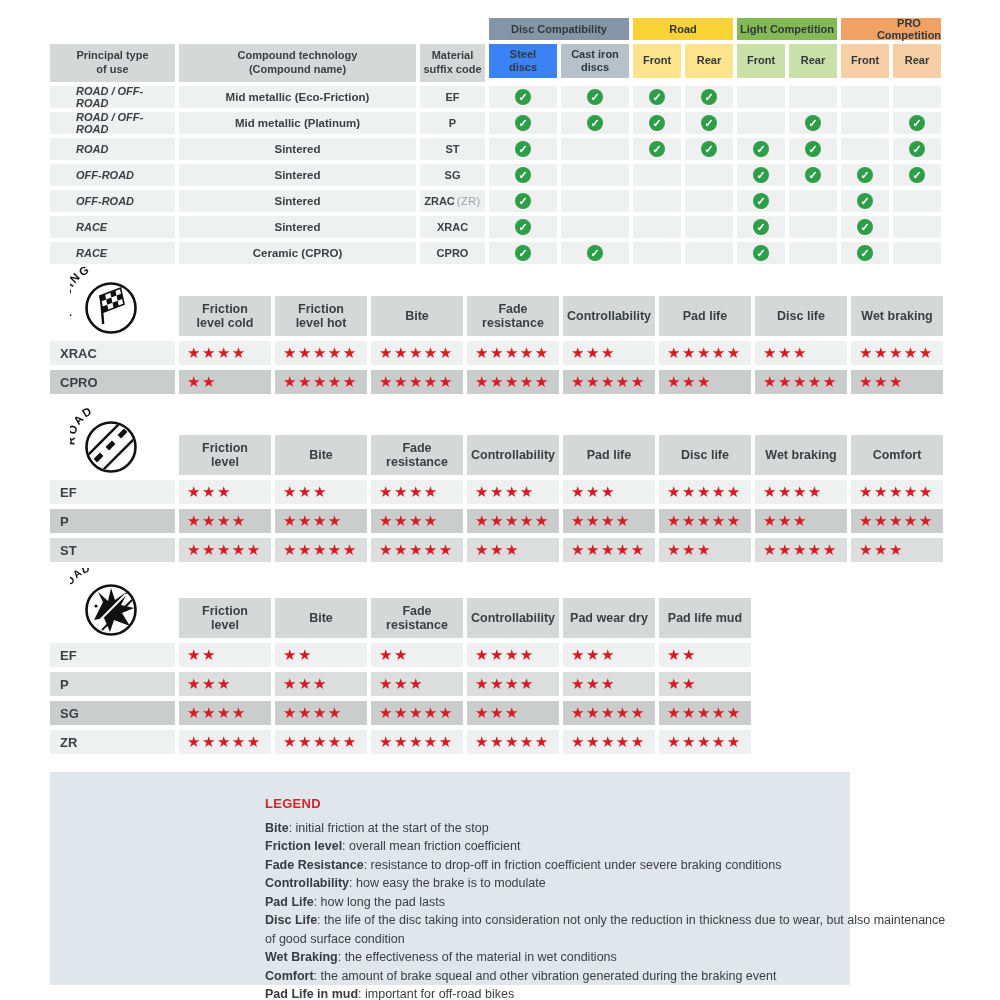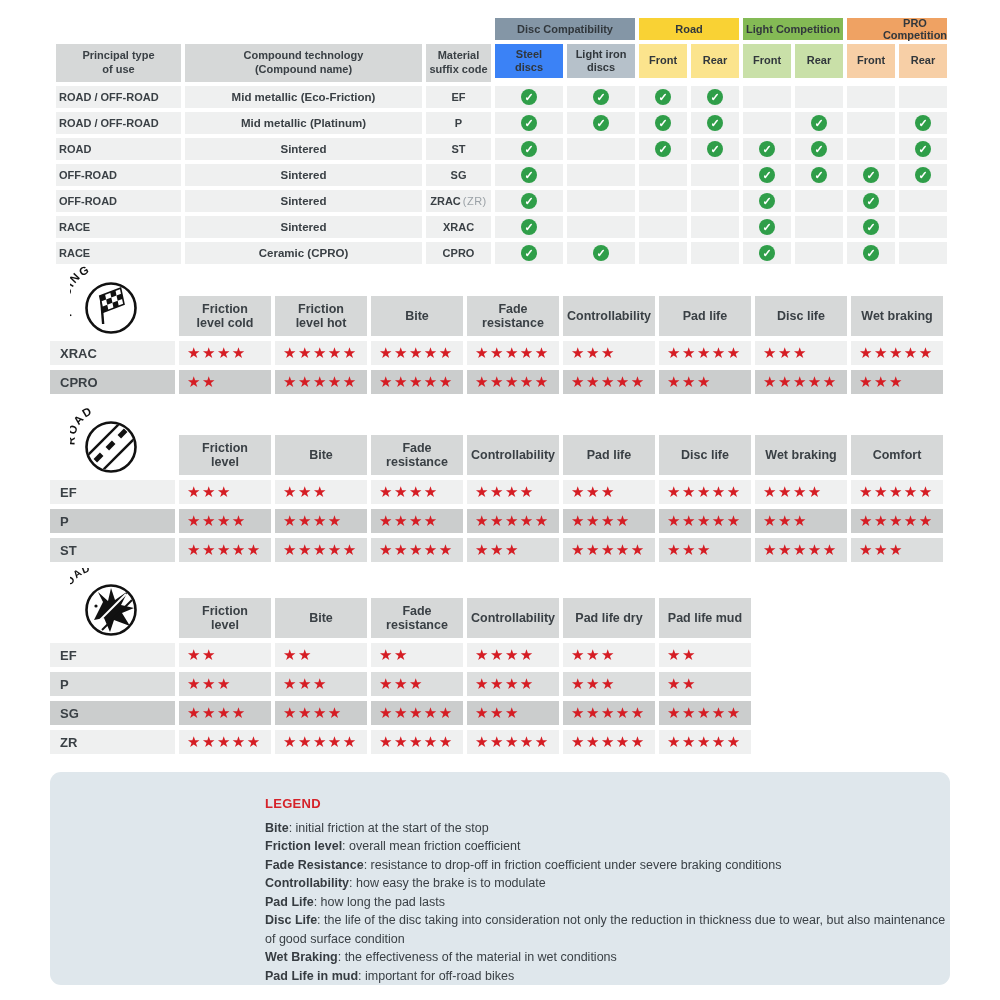--- a/index.html
+++ b/index.html
@@ -4,31 +4,31 @@
 <style>
   html,body{margin:0;padding:0;}
   body{
     width:1000px;height:1000px;background:#ffffff;
     font-family:"Liberation Sans",sans-serif;color:#3a4045;
     position:relative;overflow:hidden;
   }
   .cell{display:flex;align-items:center;justify-content:center;text-align:center;}
   
   #comp-table{
-    position:absolute;left:56px;top:18px;
+    position:absolute;left:50px;top:18px;
     display:grid;
     grid-template-columns:125px 237px 65px 68px 68px 48px 48px 48px 48px 48px 48px;
     column-gap:4px;row-gap:4px;
   }
   .spacer3{grid-column:1 / span 3;background:transparent;}
   .group-h{height:22px;font-weight:bold;font-size:11px;grid-column:span 2;color:#31373c;}
   .th-left{background:#d6d8d8;height:38px;font-weight:bold;font-size:11px;line-height:1.25;white-space:pre-line;}
   .sub-h{height:34px;font-weight:bold;font-size:11px;line-height:1.2;white-space:pre-line;color:#31373c;}
   .row-cell{background:#eff0f0;height:22px;font-size:11px;font-weight:bold;}
-  .use-cell{justify-content:flex-start;padding-left:3px;text-align:left;}
+  .use-cell{justify-content:flex-start;padding-left:26px;text-align:left;font-style:italic;}
   .comp-cell{font-size:11.5px;}
   .code-cell{font-size:11px;}
   .code-note{color:#9aa1a6;font-weight:normal;margin-left:2px;letter-spacing:.5px;}
   .check{
     width:16px;height:16px;border-radius:50%;
     background:var(--check-green,#2f9e49);
     color:#fff;font-size:11px;line-height:16px;font-weight:bold;text-align:center;
     display:inline-block;
   }
   
@@ -42,21 +42,21 @@
   .rt-spacer{background:transparent;}
   .rt-head{background:#d6d8d8;height:40px;font-weight:bold;font-size:12.5px;line-height:1.15;white-space:pre-line;}
   .rt-label{height:24px;font-weight:bold;font-size:13px;justify-content:flex-start;padding-left:10px;text-align:left;}
   .rt-stars{height:24px;justify-content:flex-start;padding-left:8px;color:var(--star-red,#d51d24);font-size:15px;letter-spacing:1.5px;overflow:hidden;}
   .shade-light{background:#eff0f0;}
   .shade-mid{background:#dcdede;}
   .shade-dark{background:#cbcdcd;}
   .section-icon{position:absolute;left:20px;top:-30px;width:72px;height:72px;}
   .section-icon text{font-family:"Liberation Sans",sans-serif;fill:#111;}
   
-  #legend{position:absolute;left:50px;top:772px;width:900px;height:213px;background:var(--legend-bg,#dfe7ec);border-radius:11px;}
+  #legend{position:absolute;left:50px;top:772px;width:800px;height:213px;background:var(--legend-bg,#dfe7ec);}
   #legend-inner{padding:23px 0 0 215px;width:688px;font-size:12.5px;line-height:18.5px;}
   #legend-title{color:var(--legend-title,#d5232a);font-weight:bold;font-size:13px;margin-bottom:5px;letter-spacing:.3px;}
   .legend-item b{color:#363c41;}
 </style>
 </head>
 <body style="--star-red: #d51d24; --check-green: #2f9e49; --legend-bg: #dfe7ec; --legend-title: #d5232a;">
 
 <div id="comp-table">
     <div class="spacer3"></div>
     <div class="cell group-h" style="background: rgb(132, 150, 166);">Disc Compatibility</div>
@@ -64,21 +64,21 @@
     <div class="cell group-h" style="background: rgb(132, 186, 85); text-align: center;">Light Competition</div>
     <div class="cell group-h" style="background: rgb(239, 162, 99); padding-left: 36px;">PRO Competition</div>
     <div class="cell th-left">Principal type
 of use</div>
     <div class="cell th-left">Compound technology
 (Compound name)</div>
     <div class="cell th-left">Material
 suffix code</div>
     <div class="cell sub-h" style="background: #3b82f6;">Steel
 discs</div>
-    <div class="cell sub-h" style="background: rgb(182, 193, 202);">Light iron
+    <div class="cell sub-h" style="background: rgb(182, 193, 202);">Cast iron
 discs</div>
     <div class="cell sub-h" style="background: rgb(251, 228, 141);">Front</div>
     <div class="cell sub-h" style="background: rgb(251, 228, 141);">Rear</div>
     <div class="cell sub-h" style="background: rgb(201, 224, 168);">Front</div>
     <div class="cell sub-h" style="background: rgb(201, 224, 168);">Rear</div>
     <div class="cell sub-h" style="background: rgb(247, 207, 166);">Front</div>
     <div class="cell sub-h" style="background: rgb(247, 207, 166);">Rear</div>
     <div class="cell row-cell use-cell">ROAD / OFF-ROAD</div>
     <div class="cell row-cell comp-cell">Mid metallic (Eco-Friction)</div>
     <div class="cell row-cell code-cell">EF</div>
@@ -361,21 +361,21 @@
     </g>
   </svg>
   <div class="rt-grid cols-6">
       <div class="rt-spacer"></div>
       <div class="cell rt-head">Friction
 level</div>
       <div class="cell rt-head">Bite</div>
       <div class="cell rt-head">Fade
 resistance</div>
       <div class="cell rt-head">Controllability</div>
-      <div class="cell rt-head">Pad life dry</div>
+      <div class="cell rt-head">Pad wear dry</div>
       <div class="cell rt-head">Pad life mud</div>
       <div class="cell rt-label shade-light">EF</div>
       <div class="cell rt-stars shade-light">★★</div>
       <div class="cell rt-stars shade-light">★★</div>
       <div class="cell rt-stars shade-light">★★</div>
       <div class="cell rt-stars shade-light">★★★★</div>
       <div class="cell rt-stars shade-light">★★★</div>
       <div class="cell rt-stars shade-light">★★</div>
       <div class="cell rt-label shade-mid">P</div>
       <div class="cell rt-stars shade-mid">★★★</div>
@@ -405,16 +405,17 @@
   <div id="legend-inner">
     <div id="legend-title">LEGEND</div>
     <div id="legend-items">
         <div class="legend-item"><b>Bite</b>: initial friction at the start of the stop</div>
         <div class="legend-item"><b>Friction level</b>: overall mean friction coefficient</div>
         <div class="legend-item"><b>Fade Resistance</b>: resistance to drop-off in friction coefficient under severe braking conditions</div>
         <div class="legend-item"><b>Controllability</b>: how easy the brake is to modulate</div>
         <div class="legend-item"><b>Pad Life</b>: how long the pad lasts</div>
         <div class="legend-item"><b>Disc Life</b>: the life of the disc taking into consideration not only the reduction in thickness due to wear, but also maintenance of good surface condition</div>
         <div class="legend-item"><b>Wet Braking</b>: the effectiveness of the material in wet conditions</div>
+        <div class="legend-item"><b>Comfort</b>: the amount of brake squeal and other vibration generated during the braking event</div>
         <div class="legend-item"><b>Pad Life in mud</b>: important for off-road bikes</div>
       </div>
   </div>
 </div>
 
 </body></html>

